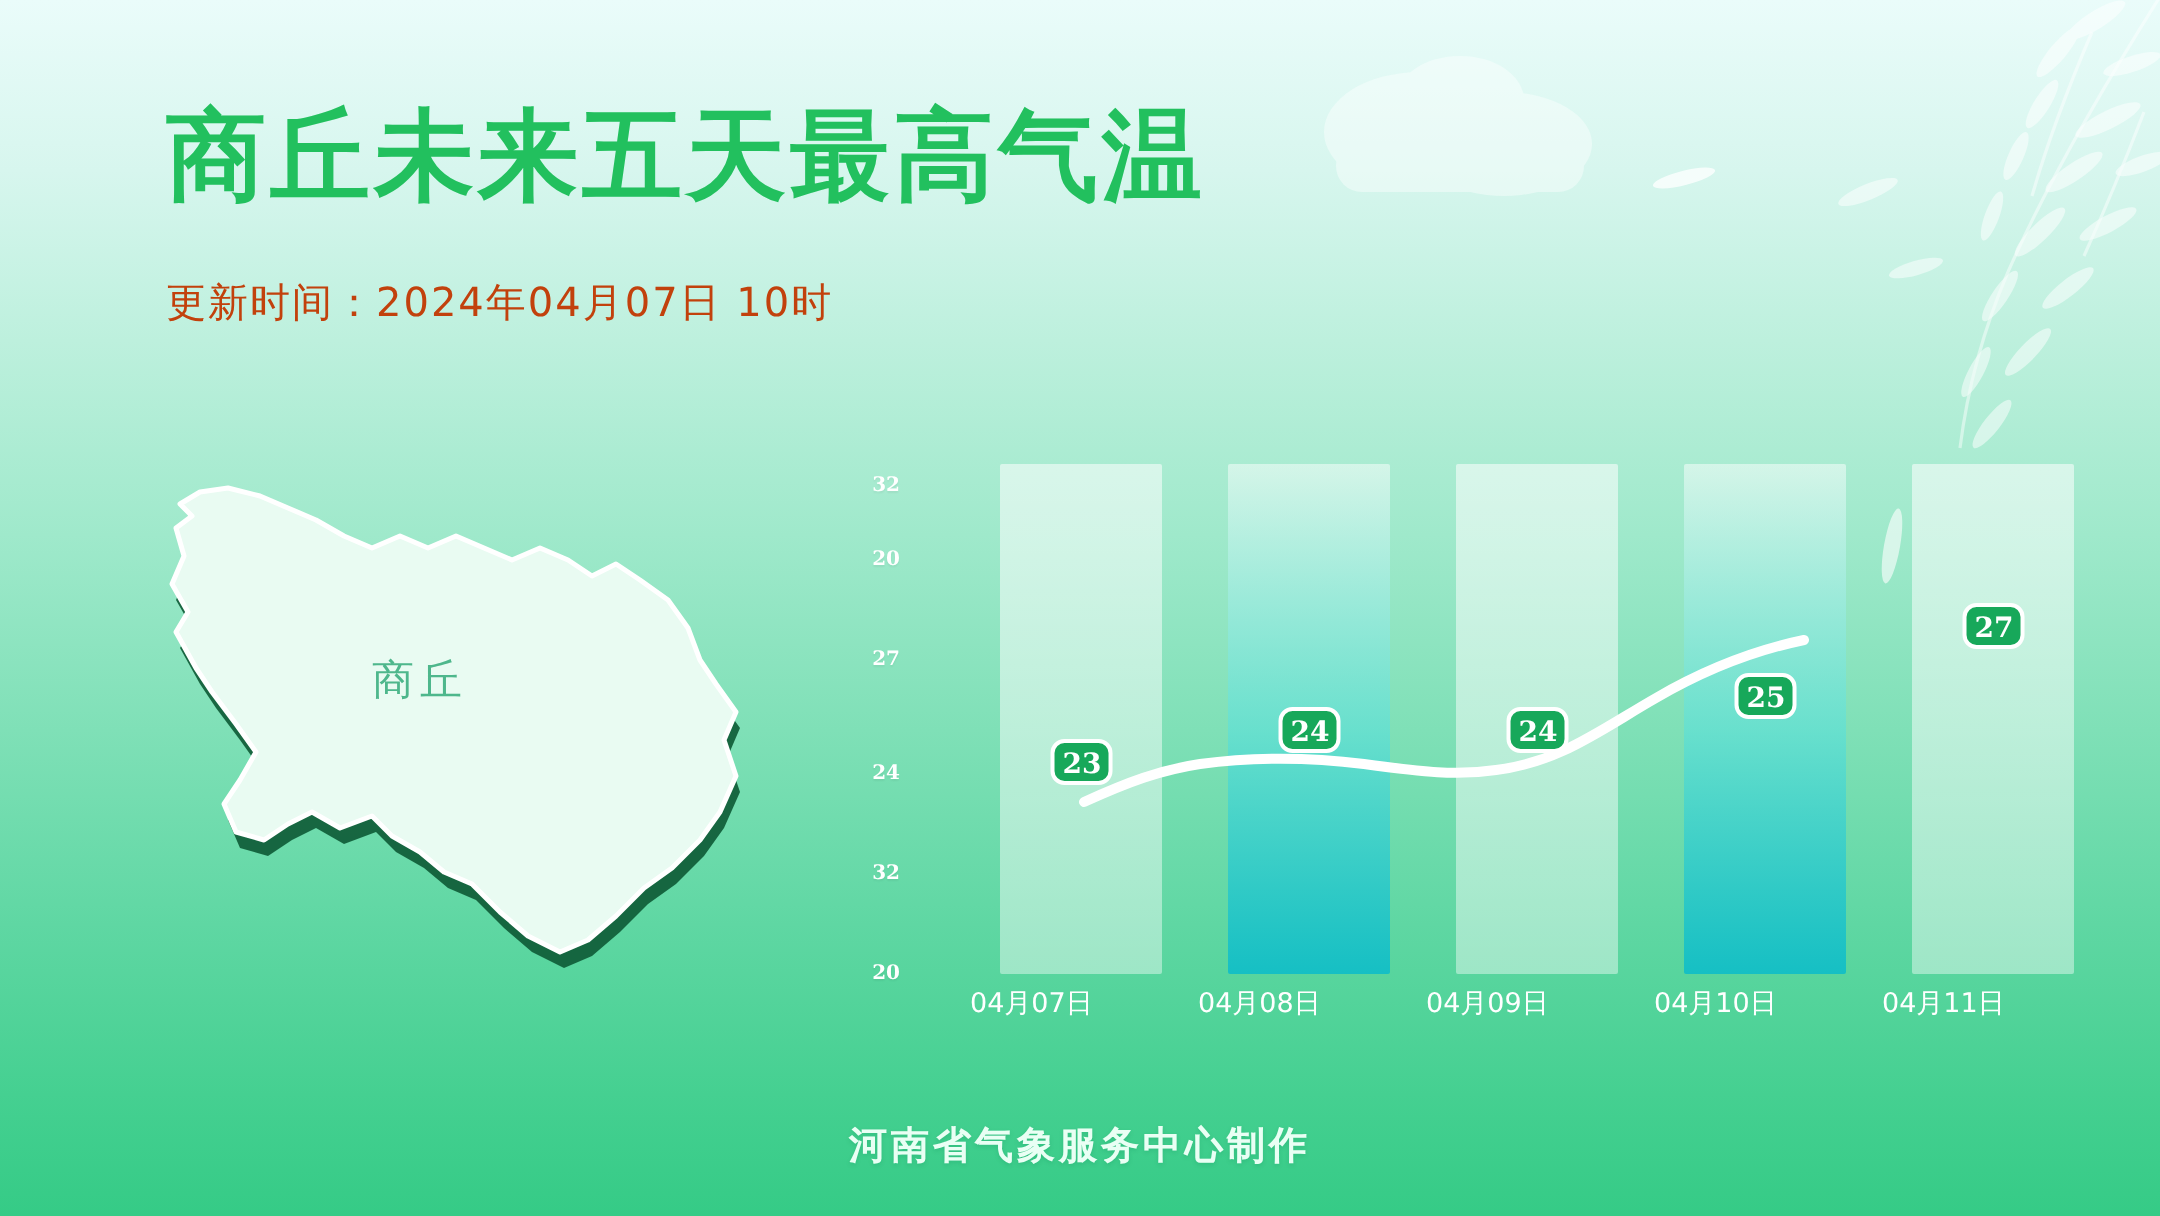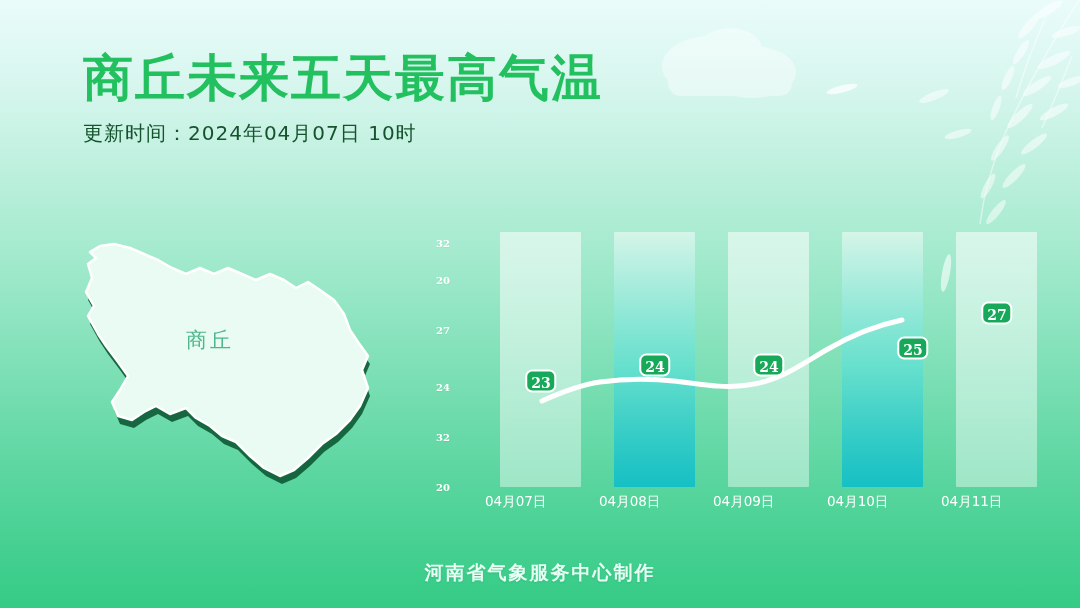--- a/index.html
+++ b/index.html
@@ -16,21 +16,21 @@
   .willow{right:-6px;top:-14px;width:190px;height:250px;opacity:.85;}
   .petal{position:absolute;pointer-events:none;}
 
   
   .header{position:absolute;left:83px;top:50px;}
   .title{
     font-size:50px;font-weight:bold;color:#22c05e;letter-spacing:2px;
     font-family:"DejaVu Sans","Liberation Sans",sans-serif;line-height:1.12;
   }
   .subtitle{
-    margin-top:14px;font-size:20px;color:#14532d;letter-spacing:1px;
+    margin-top:32px;font-size:20px;color:#c2410c;letter-spacing:1px;
     font-family:"DejaVu Sans","Liberation Sans",sans-serif;
   }
 
   
   .map-wrap{position:absolute;left:60px;top:238px;width:340px;height:262px;}
   .map-label{
     position:absolute;left:186px;top:326px;font-size:21px;color:#4eb78c;
     letter-spacing:3px;font-family:"DejaVu Sans","Liberation Sans",sans-serif;
   }
 
@@ -149,21 +149,21 @@
     <div class="bar teal" style="left:382px;top:7px;height:255px;"></div>
     <div class="bar light" style="left:496px;top:7px;height:255px;"></div>
 
     <svg style="position:absolute;left:0;top:0;width:560px;height:290px;" viewBox="0 0 560 290">
       <path d="M82 176 C104 166 120 160 140 157 C170 153 198 154 222 157 C252 161 268 163 288 160 C320 156 340 140 368 124 C392 110 418 100 442 95" fill="none" stroke="#ffffff" stroke-width="5" stroke-linecap="round" stroke-linejoin="round"></path>
     </svg>
 
     <div class="badge" style="left:81px;top:156px;">23</div>
     <div class="badge" style="left:195px;top:140px;">24</div>
     <div class="badge" style="left:309px;top:140px;">24</div>
-    <div class="badge" style="left:423px;top:123px;margin-left:30px;">25</div>
+    <div class="badge" style="left:423px;top:123px;">25</div>
     <div class="badge" style="left:537px;top:88px;">27</div>
 
     <div class="xtick" style="left:25px;">04月07日</div>
     <div class="xtick" style="left:139px;">04月08日</div>
     <div class="xtick" style="left:253px;">04月09日</div>
     <div class="xtick" style="left:367px;">04月10日</div>
     <div class="xtick" style="left:481px;">04月11日</div>
   </div>
 </div>
 

